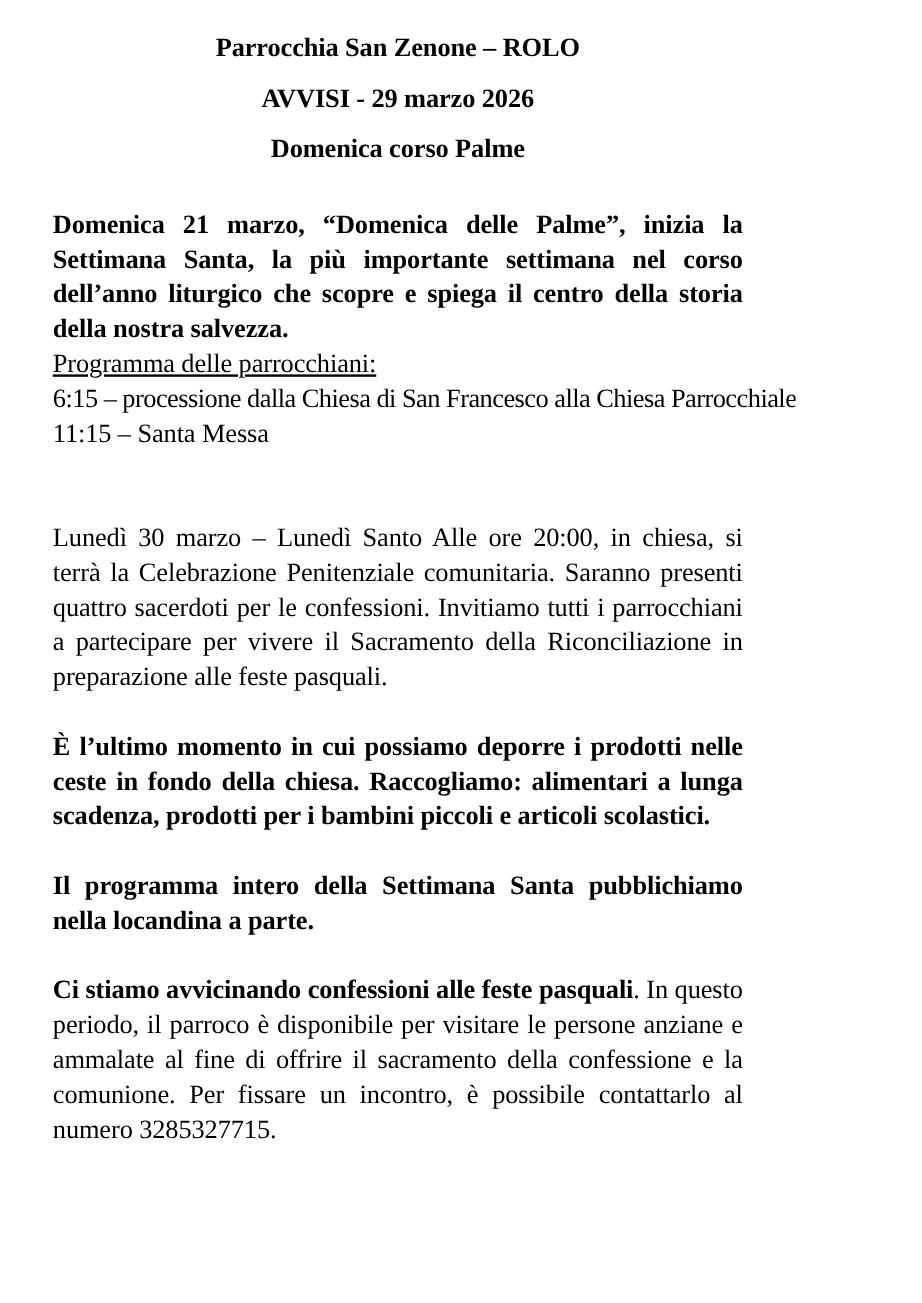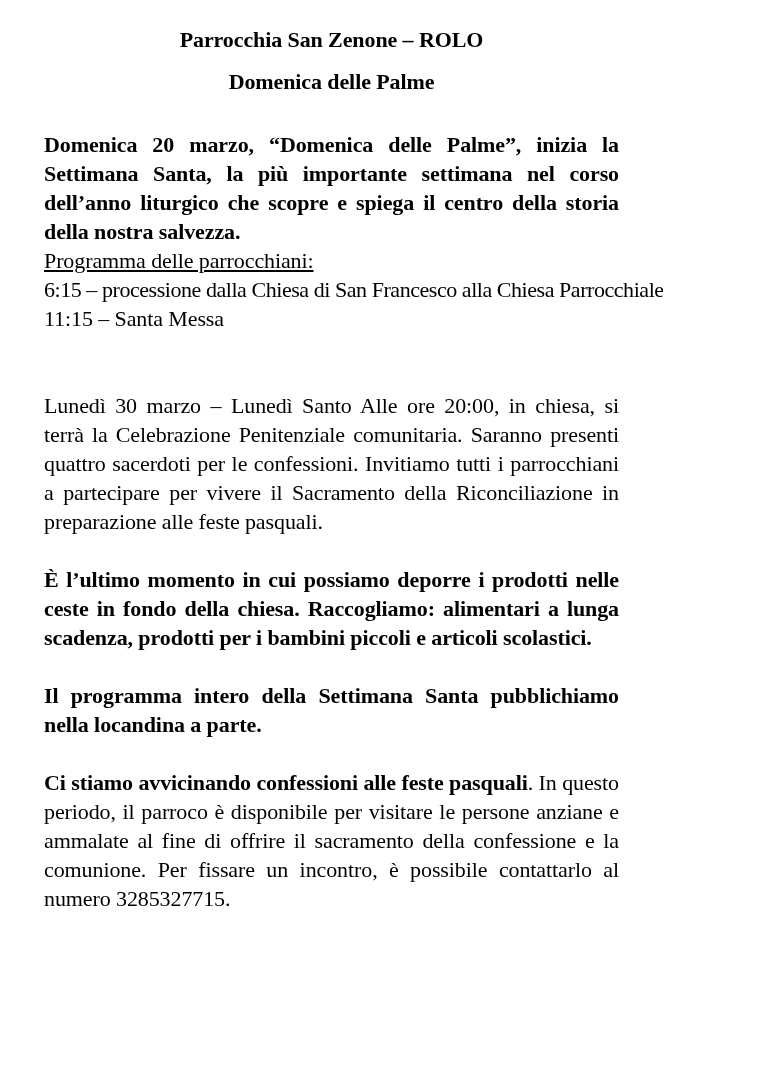--- a/index.html
+++ b/index.html
@@ -27,23 +27,24 @@
   .schedule-line { white-space: nowrap; }
   .tight { letter-spacing: -0.45px; }
   .gap { height: 29px; }
 </style>
 </head>
 <body>
 
 <div class="page">
 
   <p class="center bold h1">Parrocchia San Zenone – ROLO</p>
-  <p class="center bold h3">Domenica delle Palme</p>
+  <p class="center bold h2">AVVISI - 29 marzo 2026</p>
+  <p class="center bold h3">Domenica corso Palme</p>
 
-  <p class="bold justify intro">Domenica 20 marzo, “Domenica delle Palme”, inizia la Settimana Santa, la più importante settimana nel corso dell’anno liturgico che scopre e spiega il centro della storia della nostra salvezza.</p>
+  <p class="bold justify intro">Domenica 21 marzo, “Domenica delle Palme”, inizia la Settimana Santa, la più importante settimana nel corso dell’anno liturgico che scopre e spiega il centro della storia della nostra salvezza.</p>
 
   <p class="underline">Programma delle parrocchiani:</p>
 
   <p class="schedule-line tight">6:15 – processione dalla Chiesa di San Francesco alla Chiesa Parrocchiale</p>
   <p class="schedule-line">11:15 – Santa Messa</p>
 
   <div class="gap"></div>
 
 
   <div class="gap"></div>

